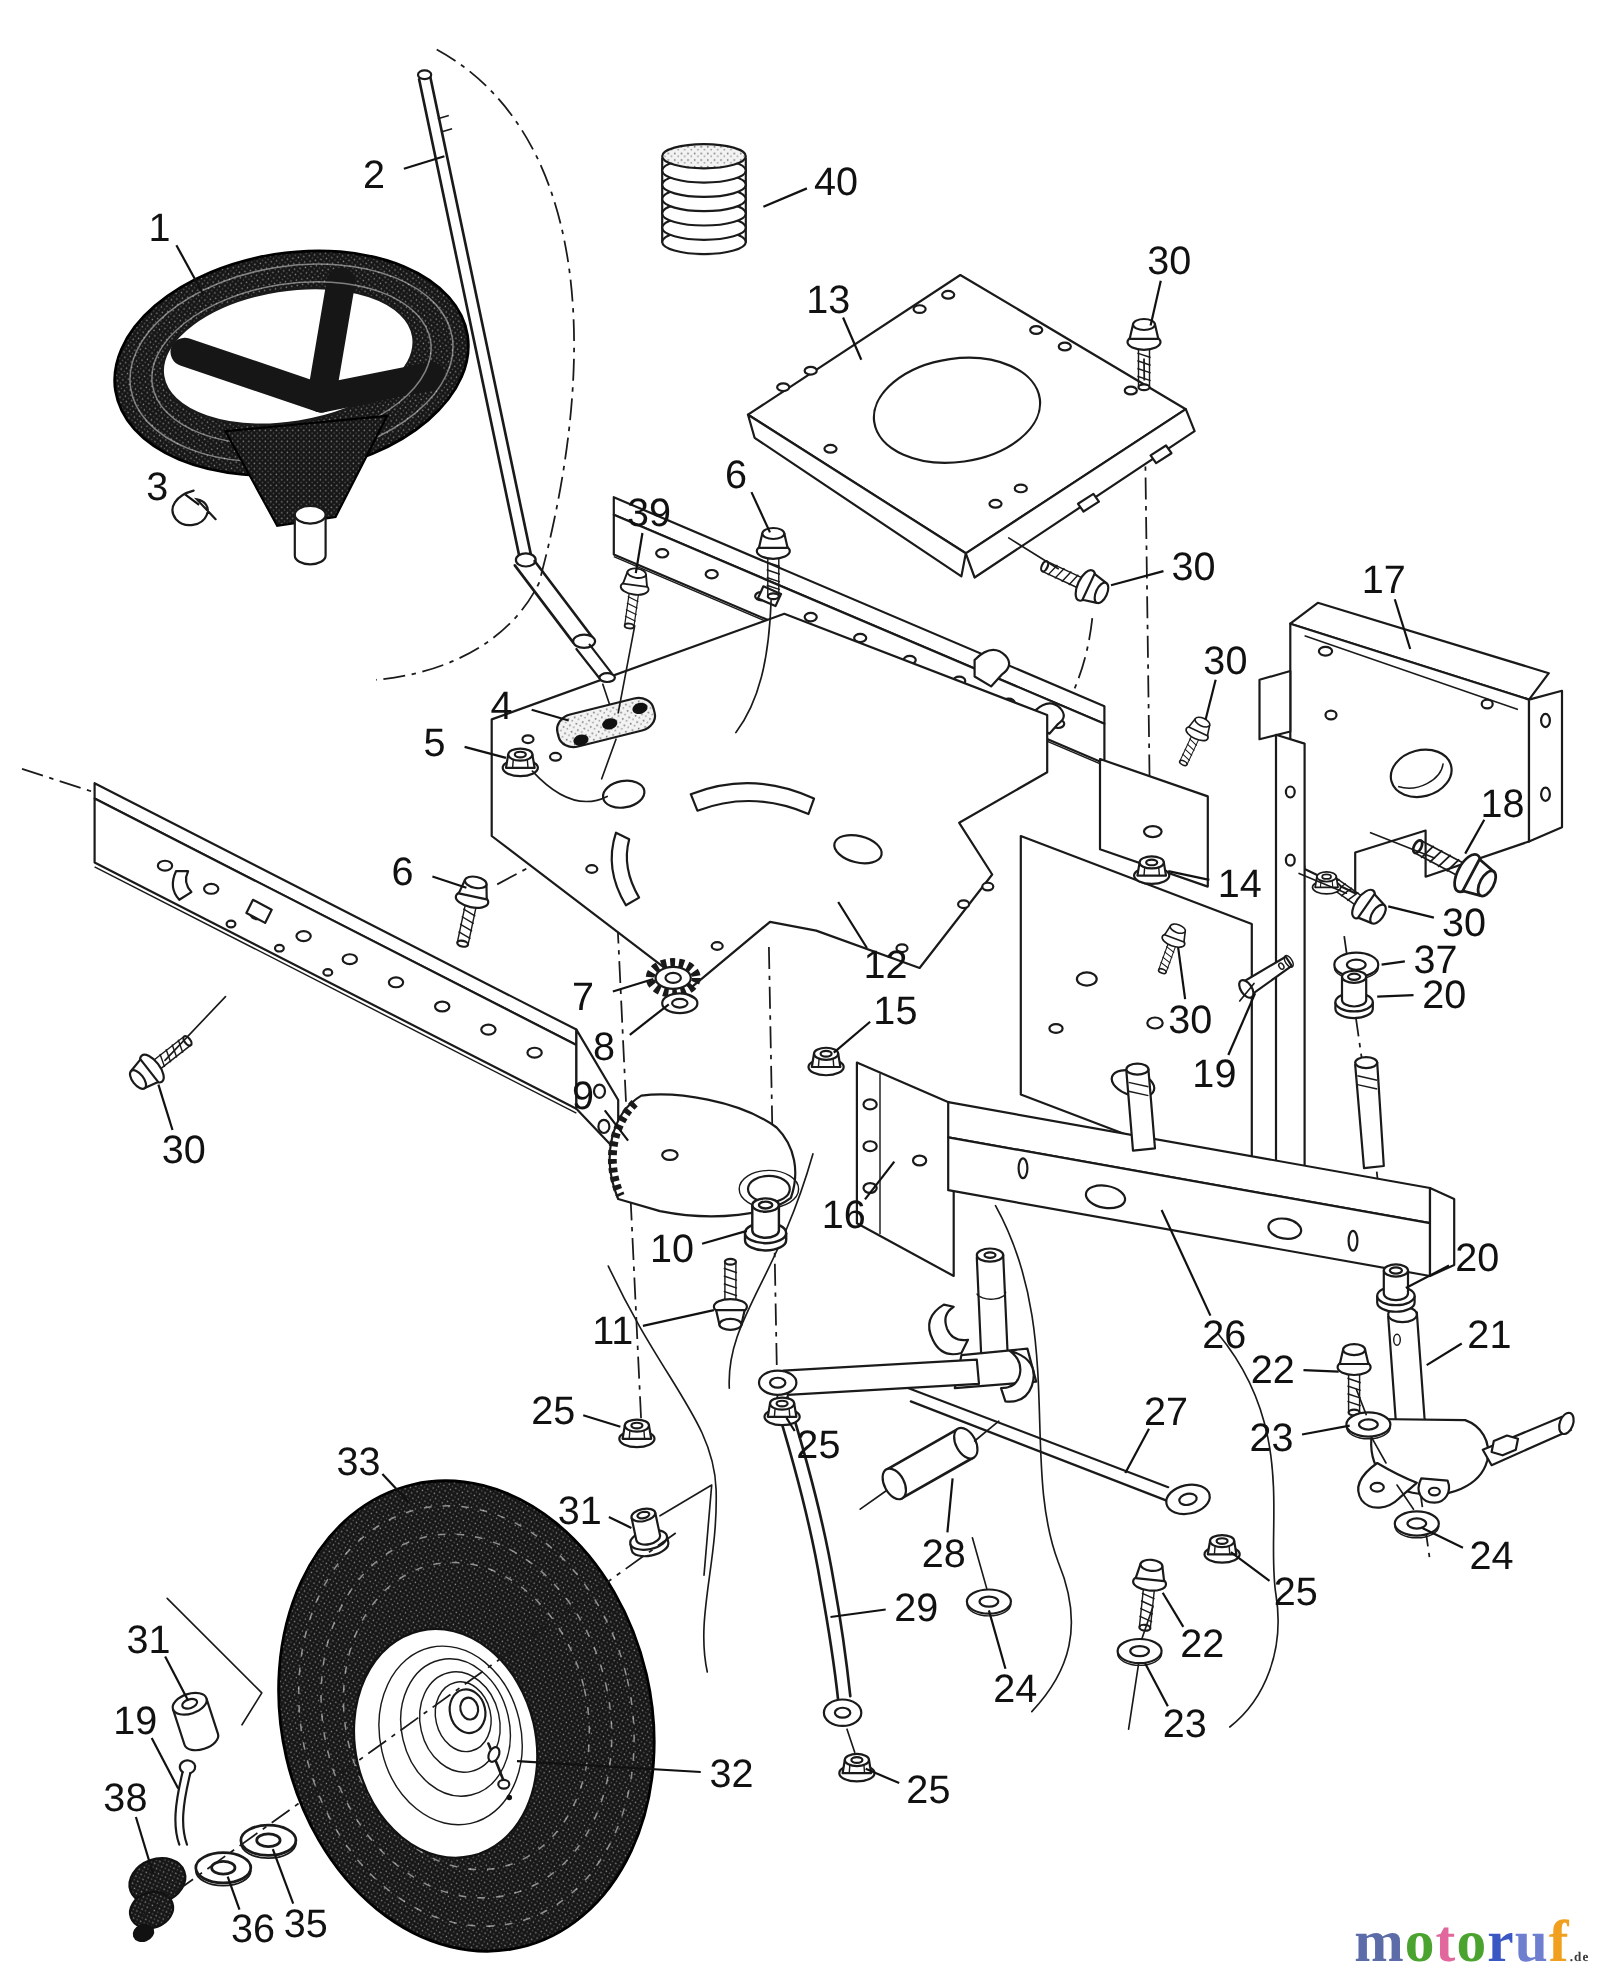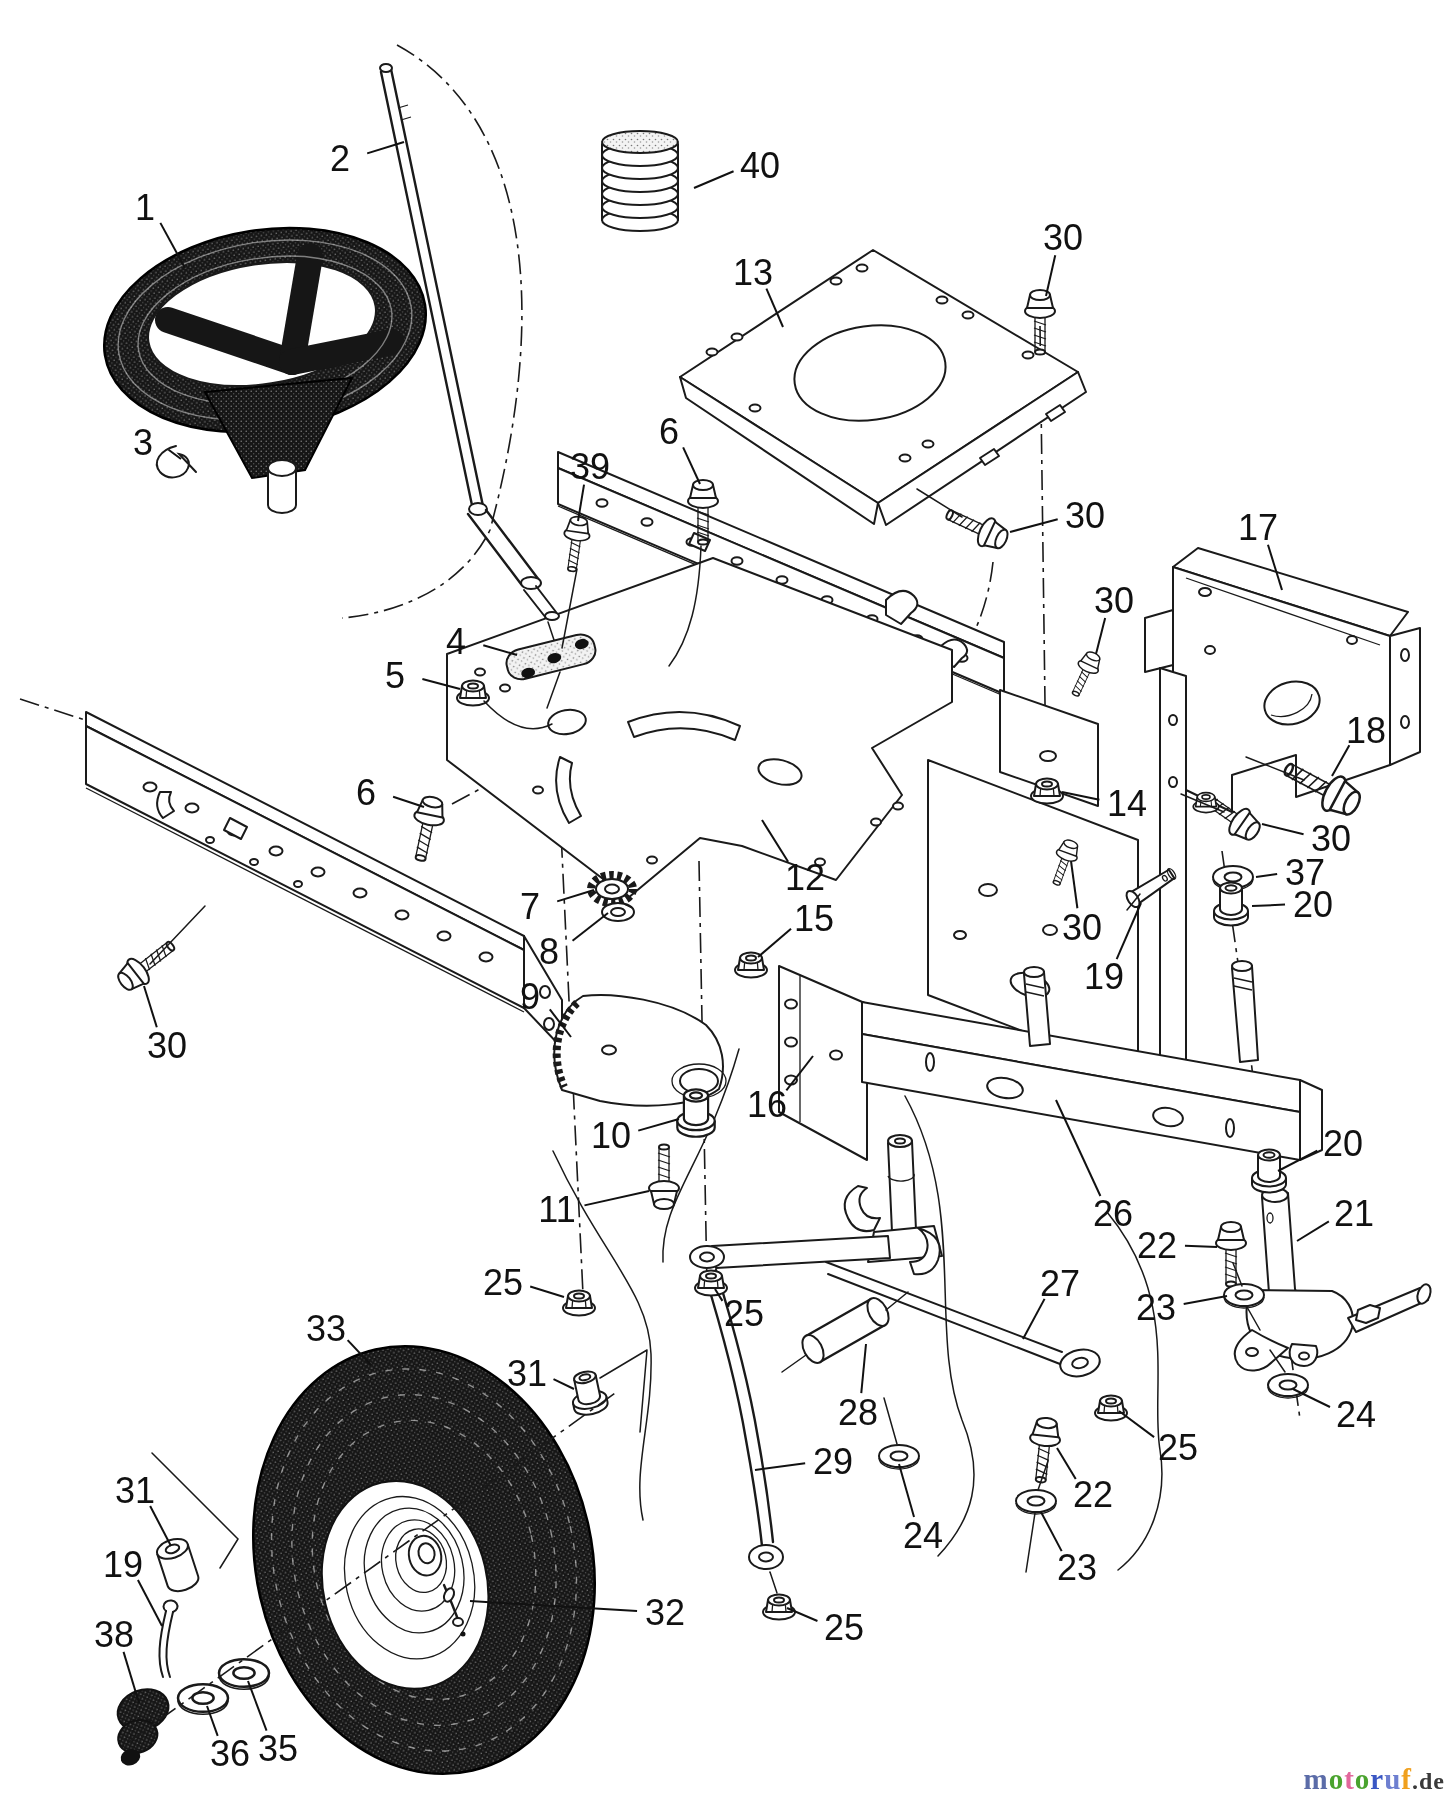--- a/index.html
+++ b/index.html
@@ -12,22 +12,22 @@
   .ln1{fill:none;stroke:#1a1a1a;stroke-width:1.5;stroke-linecap:round}
   .p2{fill:none;stroke:#1a1a1a;stroke-width:2;stroke-linecap:round}
   .dash{fill:none;stroke:#1a1a1a;stroke-width:1.6;stroke-dasharray:20 6 4 6}
   .teeth{fill:none;stroke:#1a1a1a;stroke-width:8;stroke-dasharray:4.5 3.5}
   .tread{fill:none;stroke:#ffffff;stroke-opacity:.5;stroke-width:1.4;stroke-dasharray:7 10}
   .rimln{fill:none;stroke:#1a1a1a;stroke-width:1.3}
   .callout{font:36px "Liberation Sans",sans-serif;fill:#111;text-anchor:middle;dominant-baseline:central}
   .leader{stroke:#111;stroke-width:2;fill:none}
   .logo{position:absolute;right:10px;bottom:4px;font-family:"Liberation Serif",serif;
         font-weight:bold;letter-spacing:1px;white-space:nowrap}
-  .logo .lw{font-size:29px}
-  .logo .ltld{font-size:24px;color:#3a3a3a}
+  .logo .lw{font-size:54px}
+  .logo .ltld{font-size:12px;color:#3a3a3a}
 </style>
 </head>
 <body>
 
 <svg width="1455" height="1800" viewBox="0 0 1455 1800">
   <defs>
     <pattern id="halftone" width="5" height="5" patternUnits="userSpaceOnUse">
       <rect width="5" height="5" fill="#161616"></rect>
       <circle cx="1.2" cy="1.2" r="0.7" fill="#8a8a8a"></circle>
       <circle cx="3.7" cy="3.7" r="0.7" fill="#555"></circle>

